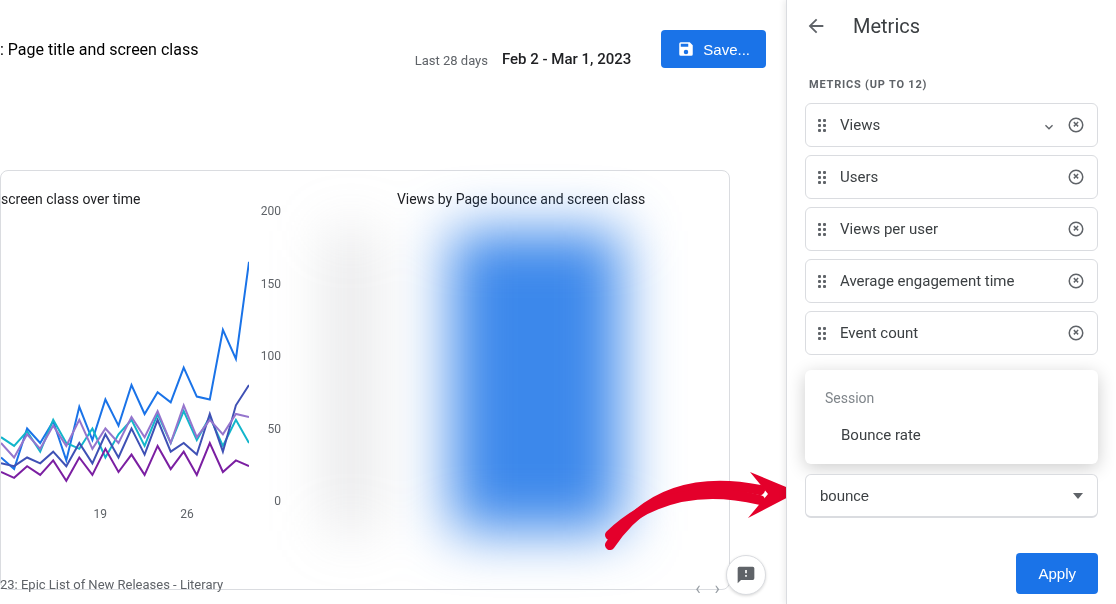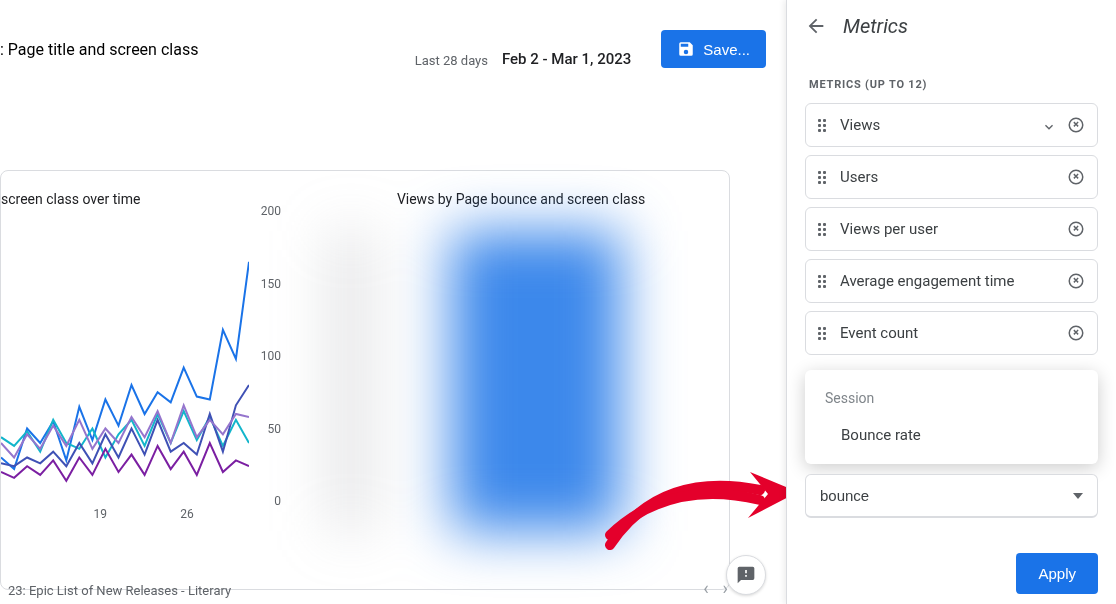--- a/index.html
+++ b/index.html
@@ -22,31 +22,31 @@
   .line-chart { position: relative; width: 280px; height: 320px; }
   .y-label { position: absolute; right: 0; font-size: 12px; color: #5f6368; transform: translateY(-50%); }
   .x-label { position: absolute; bottom: -4px; font-size: 12px; color: #5f6368; transform: translateX(-50%); }
   .plot { position: absolute; left: 0; top: 0; width: 248px; height: 290px; }
   .plot polyline { fill: none; stroke-width: 2; }
 
   .bar-blur { position: absolute; left: 330px; top: 60px; width: 340px; height: 300px; filter: blur(28px); }
   .bar-blur .bar { position: absolute; background: #1a73e8; opacity: .85; }
   .bar-blur .grey { background: #9aa0a6; opacity: .3; }
 
-  .footer-row { position: absolute; left: 8px; bottom: 0; width: 730px; display: flex; align-items: flex-end; justify-content: space-between; padding: 6px 10px 6px 0; gap: 16px; }
+  .footer-row { position: absolute; left: 0; bottom: 0; width: 730px; display: flex; align-items: flex-start; justify-content: space-between; padding: 6px 10px 6px 0; gap: 16px; }
   .footer-text { font-size: 13px; color: #5f6368; white-space: nowrap; overflow: hidden; }
   .paginator { display: flex; gap: 14px; }
   .paginator span { color: #9aa0a6; font-size: 18px; cursor: pointer; }
 
   .feedback-btn { position: absolute; left: 726px; top: 555px; width: 40px; height: 40px; border-radius: 50%; background: #fff; border: 1px solid #dadce0; display: flex; align-items: center; justify-content: center; box-shadow: 0 1px 3px rgba(0,0,0,.15); cursor: pointer; }
   .feedback-btn svg { width: 20px; height: 20px; fill: #5f6368; }
 
   
   .panel { position: absolute; right: 0; top: 0; width: 330px; height: 604px; background: #fff; border-left: 1px solid #dadce0; box-shadow: -2px 0 6px rgba(0,0,0,.08); }
-  .panel-header { display: flex; align-items: center; gap: 16px; padding: 14px 18px; font-style: italic; }
+  .panel-header { display: flex; align-items: center; gap: 26px; padding: 14px 18px; }
   .panel-header svg { width: 22px; height: 22px; fill: #5f6368; cursor: pointer; }
   .panel-title { font-size: 20px; color: #3c4043; }
   .panel-sub { font-size: 11px; letter-spacing: .8px; color: #5f6368; font-weight: 700; margin: 26px 22px 12px; }
   .metric-list { display: flex; flex-direction: column; gap: 8px; padding: 0 18px; }
   .metric-chip { display: flex; align-items: center; gap: 10px; border: 1px solid #dadce0; border-radius: 6px; padding: 12px 12px; background: #fff; cursor: grab; }
   .drag { width: 12px; height: 14px; color: #5f6368; display: flex; flex-wrap: wrap; gap: 2px; align-content: center; }
   .drag i { width: 3px; height: 3px; background: #5f6368; border-radius: 1px; }
   .metric-label { flex: 1; font-size: 15px; color: #3c4043; }
   .sort-arrow { width: 16px; height: 16px; fill: #5f6368; }
   .remove { width: 18px; height: 18px; fill: #5f6368; cursor: pointer; }

